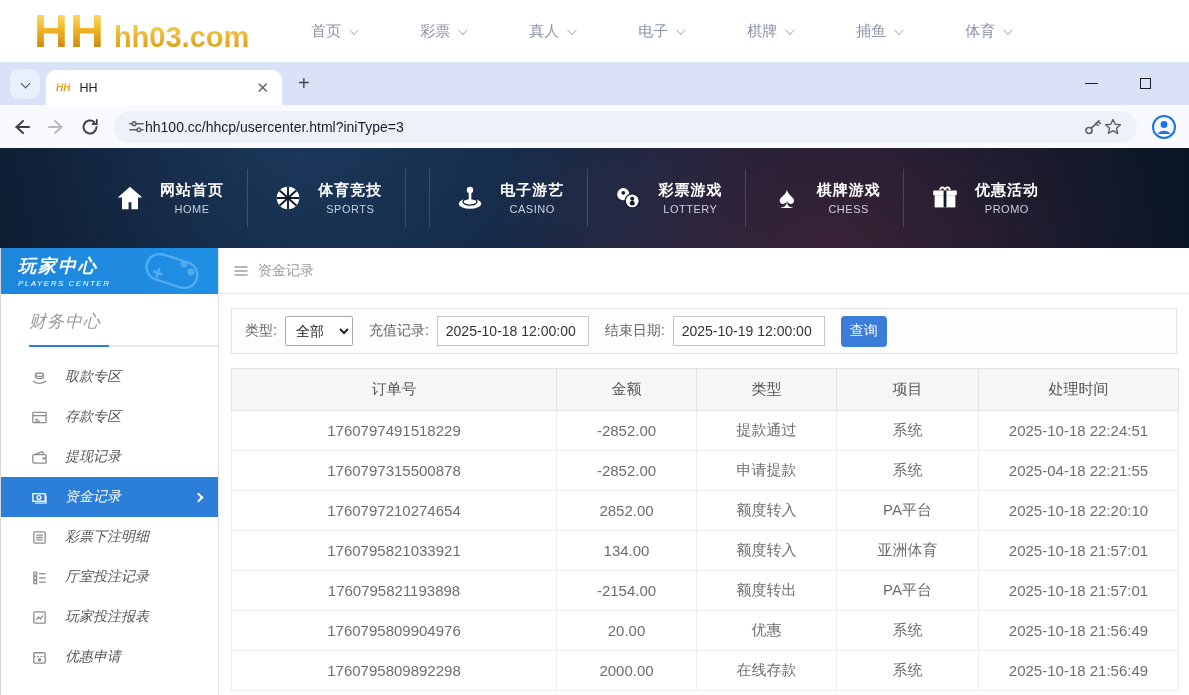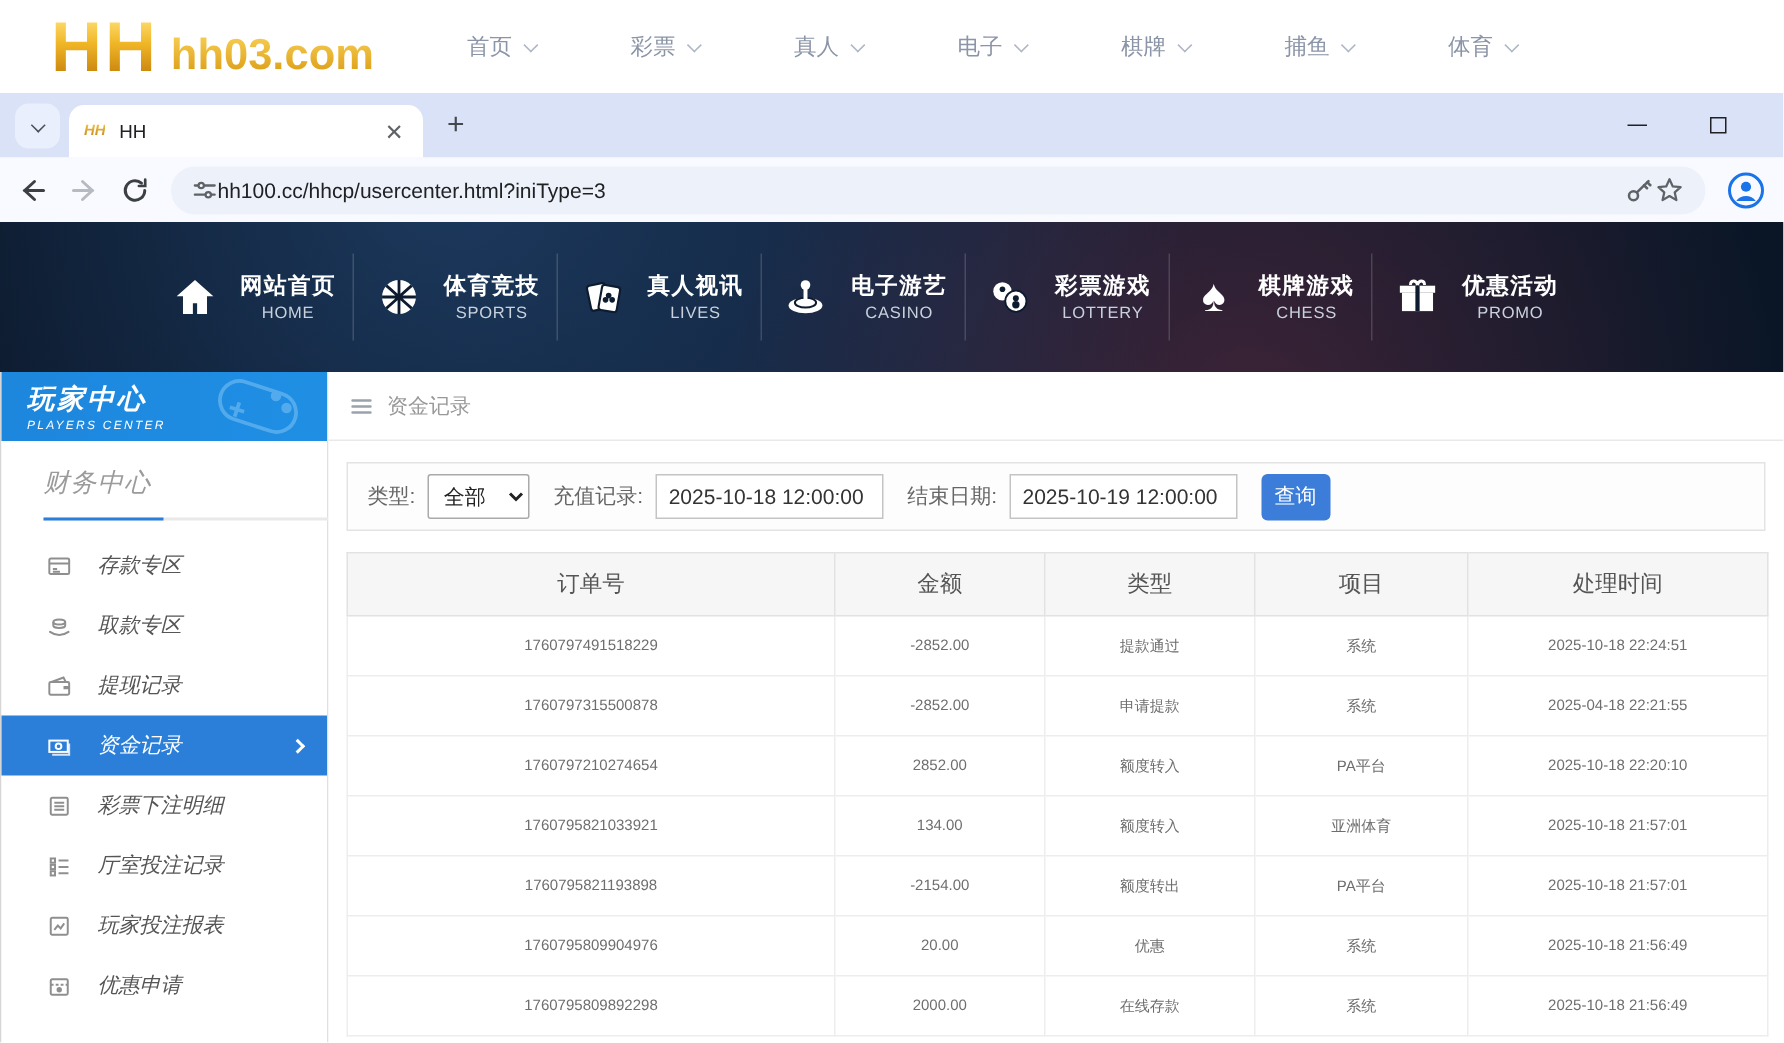--- a/index.html
+++ b/index.html
@@ -88,21 +88,21 @@
   .type-select { width:68px; height:30px; border:1px solid #aaa; border-radius:2px; font-size:14px;
     color:#222; padding-left:6px; background:#fff; font-family:inherit; }
   .date-input { width:152px; height:30px; border:1px solid #c4c4c4; font-size:14px; color:#333;
     padding-left:8px; font-family:inherit; margin-right:8px; }
   .search-btn { width:46px; height:31px; background:#3b7dd8; color:#fff; border:none;
     border-radius:4px; font-size:14px; cursor:pointer; font-family:inherit; }
 
   .fund-table { margin:14px 12px 0 12px; border-collapse:collapse; width:947px; table-layout:fixed; }
   .fund-table th { background:#f6f6f6; height:42px; font-size:15px; color:#555; font-weight:400;
     border:1px solid #e2e2e2; }
-  .fund-table td { height:40px; font-size:10px; color:#6e6e6e; text-align:center;
+  .fund-table td { height:40px; font-size:15px; color:#6e6e6e; text-align:center;
     border:1px solid #ededed; background:#fff; }
   .col-order{width:325px;} .col-amount{width:140px;} .col-type{width:140px;}
   .col-item{width:142px;} .col-time{width:200px;}
 </style>
 </head>
 <body>
 
 <div class="site-topbar">
   <div class="logo">
     <span class="logo-hh">HH</span>
@@ -213,35 +213,20 @@
           <circle cx="17" cy="17" r="12" fill="#fff"></circle>
           <path d="M8 9 C14 14 20 20 26 25 M26 9 C20 14 14 20 8 25 M17 5 v24 M5 17 h24" stroke="#0d1b2e" stroke-width="2" fill="none"></path>
         </svg>
       </span>
     <span>
         <div class="mn-cn">体育竞技</div>
         <div class="mn-en">SPORTS</div>
       </span>
   </div>
   <div class="mn-divider"></div>
-  <div class="mn-item">
-    <span class="mn-ic">
-        <svg width="32" height="32" viewBox="0 0 34 34">
-          <rect x="7" y="8" width="13" height="18" rx="2" fill="#fff" stroke="#0d1b2e" stroke-width="1.5" transform="rotate(-12 13 17)"></rect>
-          <rect x="15" y="9" width="13" height="18" rx="2" fill="#fff" stroke="#0d1b2e" stroke-width="1.5" transform="rotate(10 21 18)"></rect>
-          <circle cx="21" cy="16" r="2" fill="#0d1b2e"></circle>
-          <circle cx="23.5" cy="19" r="2" fill="#0d1b2e"></circle>
-          <circle cx="18.8" cy="19" r="2" fill="#0d1b2e"></circle>
-        </svg>
-      </span>
-    <span>
-        <div class="mn-cn">真人视讯</div>
-        <div class="mn-en">LIVES</div>
-      </span>
-  </div>
   <div class="mn-divider"></div>
   <div class="mn-item">
     <span class="mn-ic">
         <svg width="32" height="32" viewBox="0 0 34 34">
           <ellipse cx="17" cy="23" rx="12" ry="5.5" fill="#fff"></ellipse>
           <ellipse cx="17" cy="21" rx="7.5" ry="3.5" fill="#fff" stroke="#0d1b2e" stroke-width="1.4"></ellipse>
           <rect x="15.6" y="11" width="2.8" height="9" fill="#fff"></rect>
           <circle cx="17" cy="8.5" r="3.4" fill="#fff"></circle>
         </svg>
       </span>
@@ -309,36 +294,36 @@
     <div class="sb-section">
       <div class="sb-section-title">财务中心</div>
       <div class="sb-underline">
           <div class="sb-underline-accent"></div>
         </div>
     </div>
     <ul class="sb-menu">
       <li class="sb-item">
         <span class="sb-ic">
             <svg width="17" height="17" viewBox="0 0 18 18" fill="none" stroke="currentColor" stroke-width="1.4">
+              <ellipse cx="9" cy="6" rx="4.2" ry="1.8"></ellipse>
+              <path d="M4.8 6 v2.4 c0 1 1.9 1.8 4.2 1.8 s4.2-.8 4.2-1.8 V6"></path>
+              <path d="M2.5 13 q6.5 4.5 13 0" stroke-linecap="round"></path>
+            </svg>
+          </span>
+        <span>取款专区</span>
+      </li>
+      <li class="sb-item">
+        <span class="sb-ic">
+            <svg width="17" height="17" viewBox="0 0 18 18" fill="none" stroke="currentColor" stroke-width="1.4">
               <rect x="2" y="3.5" width="14" height="11" rx="1"></rect>
               <path d="M2 7 h14"></path>
               <path d="M4.5 11 h3 M4.5 12.8 h5"></path>
             </svg>
           </span>
         <span>存款专区</span>
-      </li>
-      <li class="sb-item">
-        <span class="sb-ic">
-            <svg width="17" height="17" viewBox="0 0 18 18" fill="none" stroke="currentColor" stroke-width="1.4">
-              <ellipse cx="9" cy="6" rx="4.2" ry="1.8"></ellipse>
-              <path d="M4.8 6 v2.4 c0 1 1.9 1.8 4.2 1.8 s4.2-.8 4.2-1.8 V6"></path>
-              <path d="M2.5 13 q6.5 4.5 13 0" stroke-linecap="round"></path>
-            </svg>
-          </span>
-        <span>取款专区</span>
       </li>
       <li class="sb-item">
         <span class="sb-ic">
             <svg width="17" height="17" viewBox="0 0 18 18" fill="none" stroke="currentColor" stroke-width="1.4">
               <rect x="2" y="6" width="14" height="9" rx="1"></rect>
               <path d="M3.5 6 L12 2.8 l1.5 3"></path>
               <path d="M12 10 h4" stroke-width="2.2"></path>
             </svg>
           </span>
         <span>提现记录</span>

